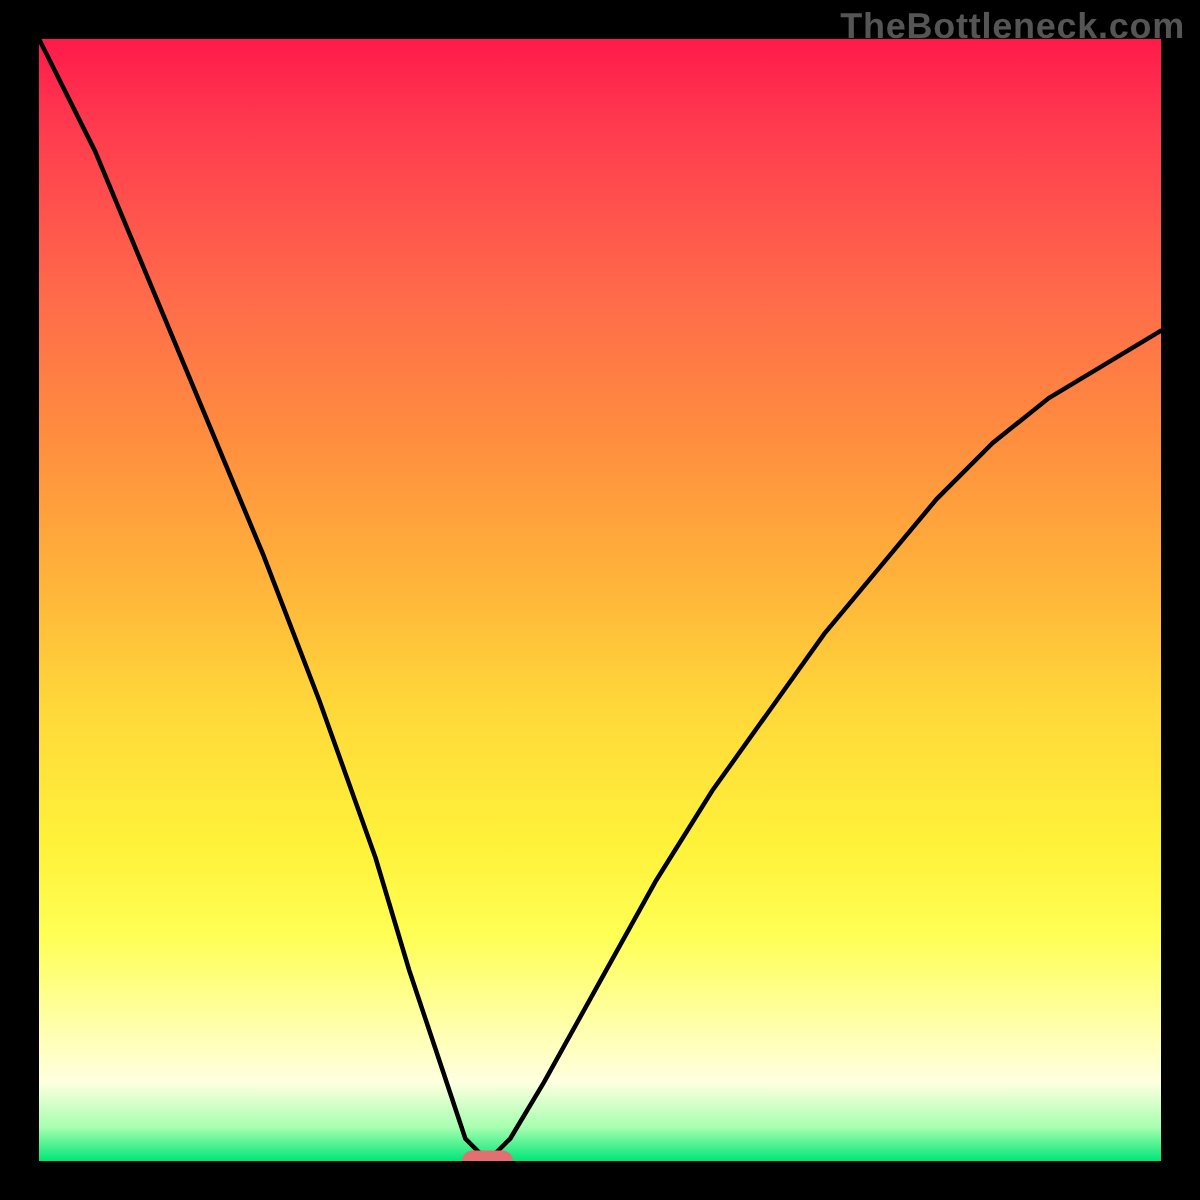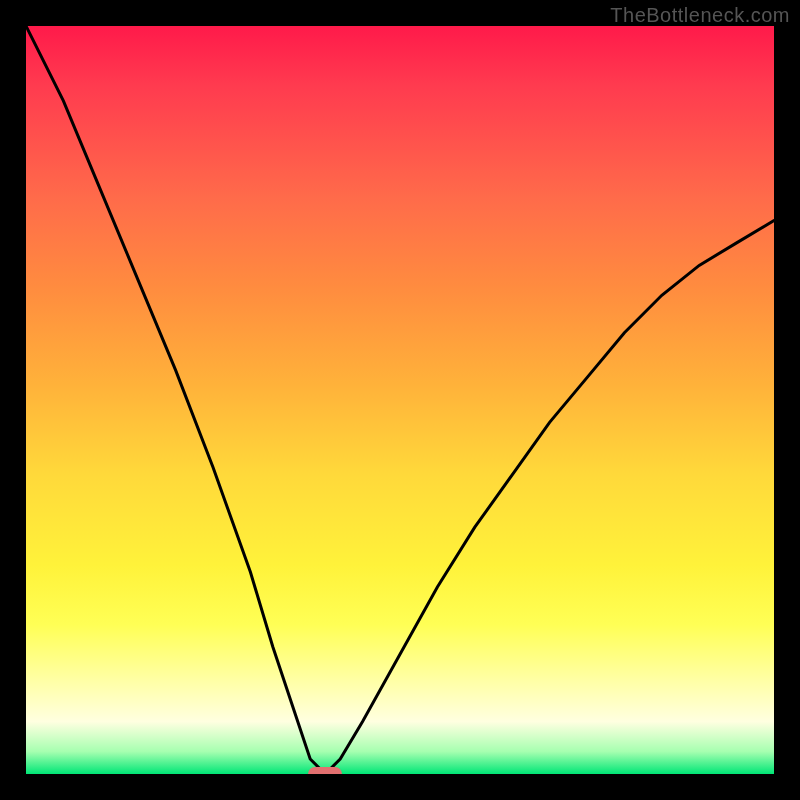--- a/index.html
+++ b/index.html
@@ -44,22 +44,22 @@
     position: absolute;
     left: 0; top: 0;
     width: 100%;
     height: 100%;
   }
   .watermark {
     position: absolute;
     top: 4px;
     right: 10px;
     color: #555;
-    font-size: 20px;
-    font-weight: 400;
+    font-size: 24px;
+    font-weight: 700;
     letter-spacing: 0.5px;
   }
   .marker {
     position: absolute;
     width: 34px;
     height: 14px;
     background: #e27070;
     border-radius: 7px;
     transform: translate(-50%, -50%);
   }

